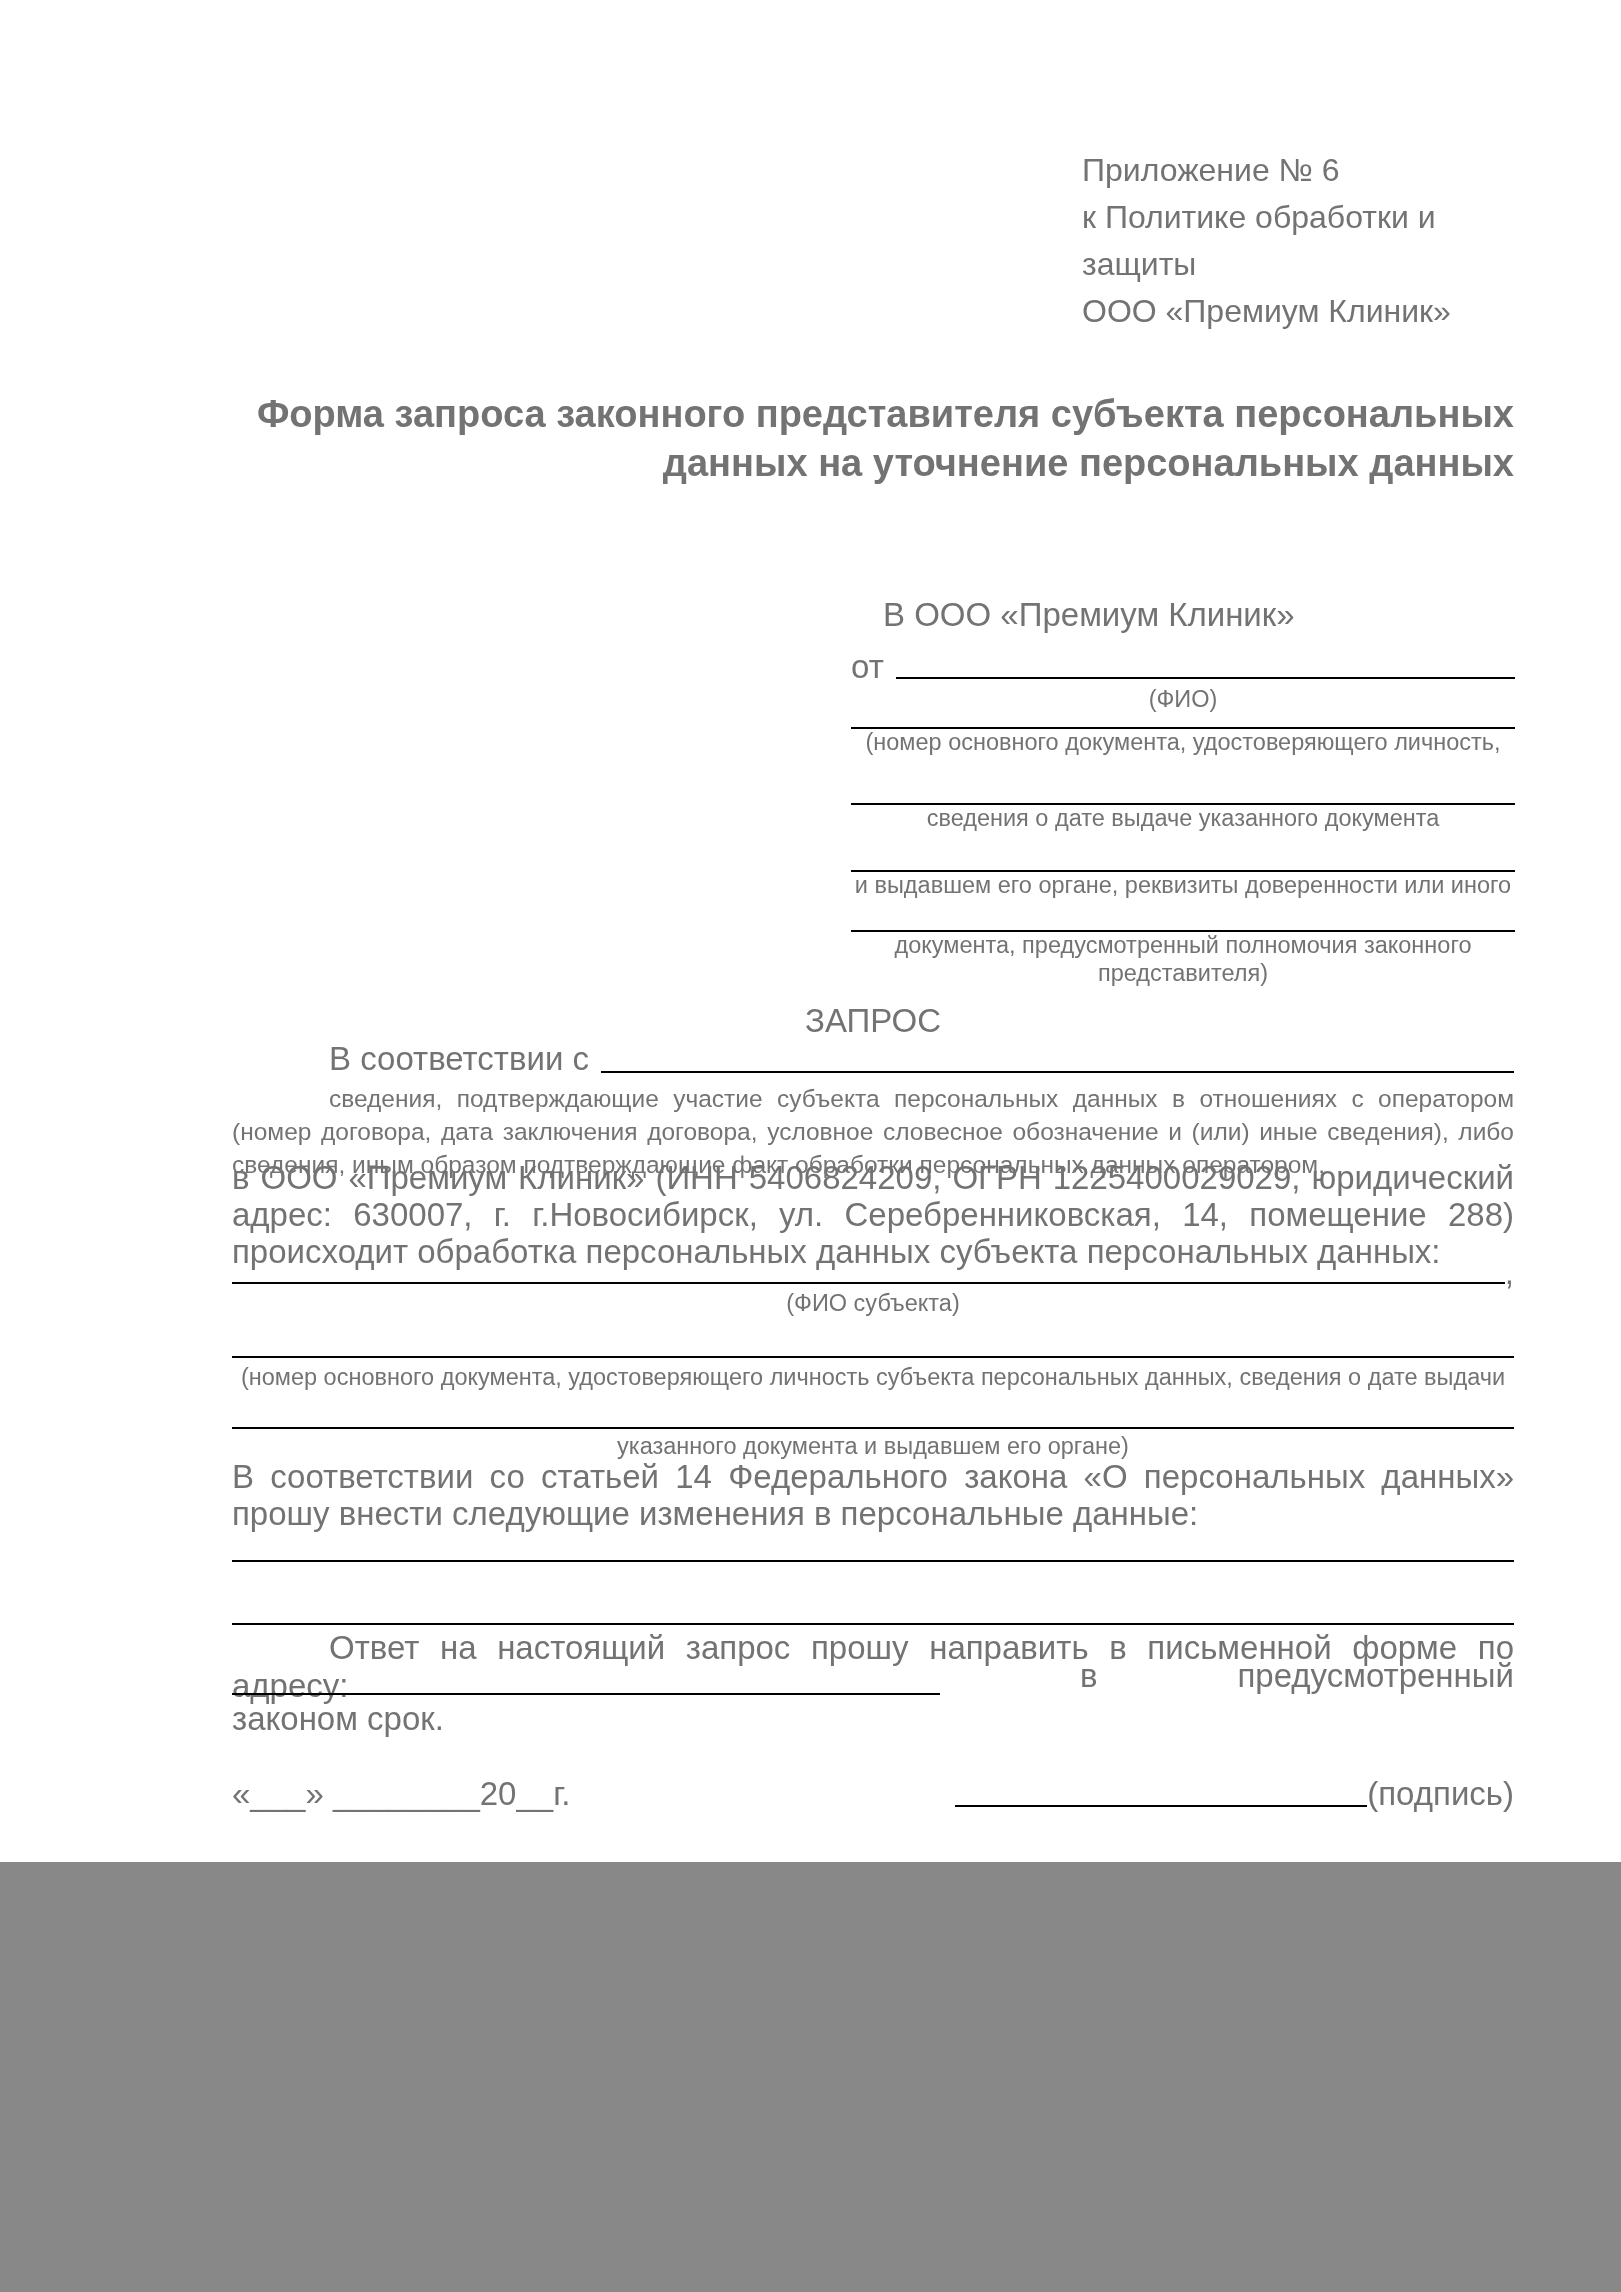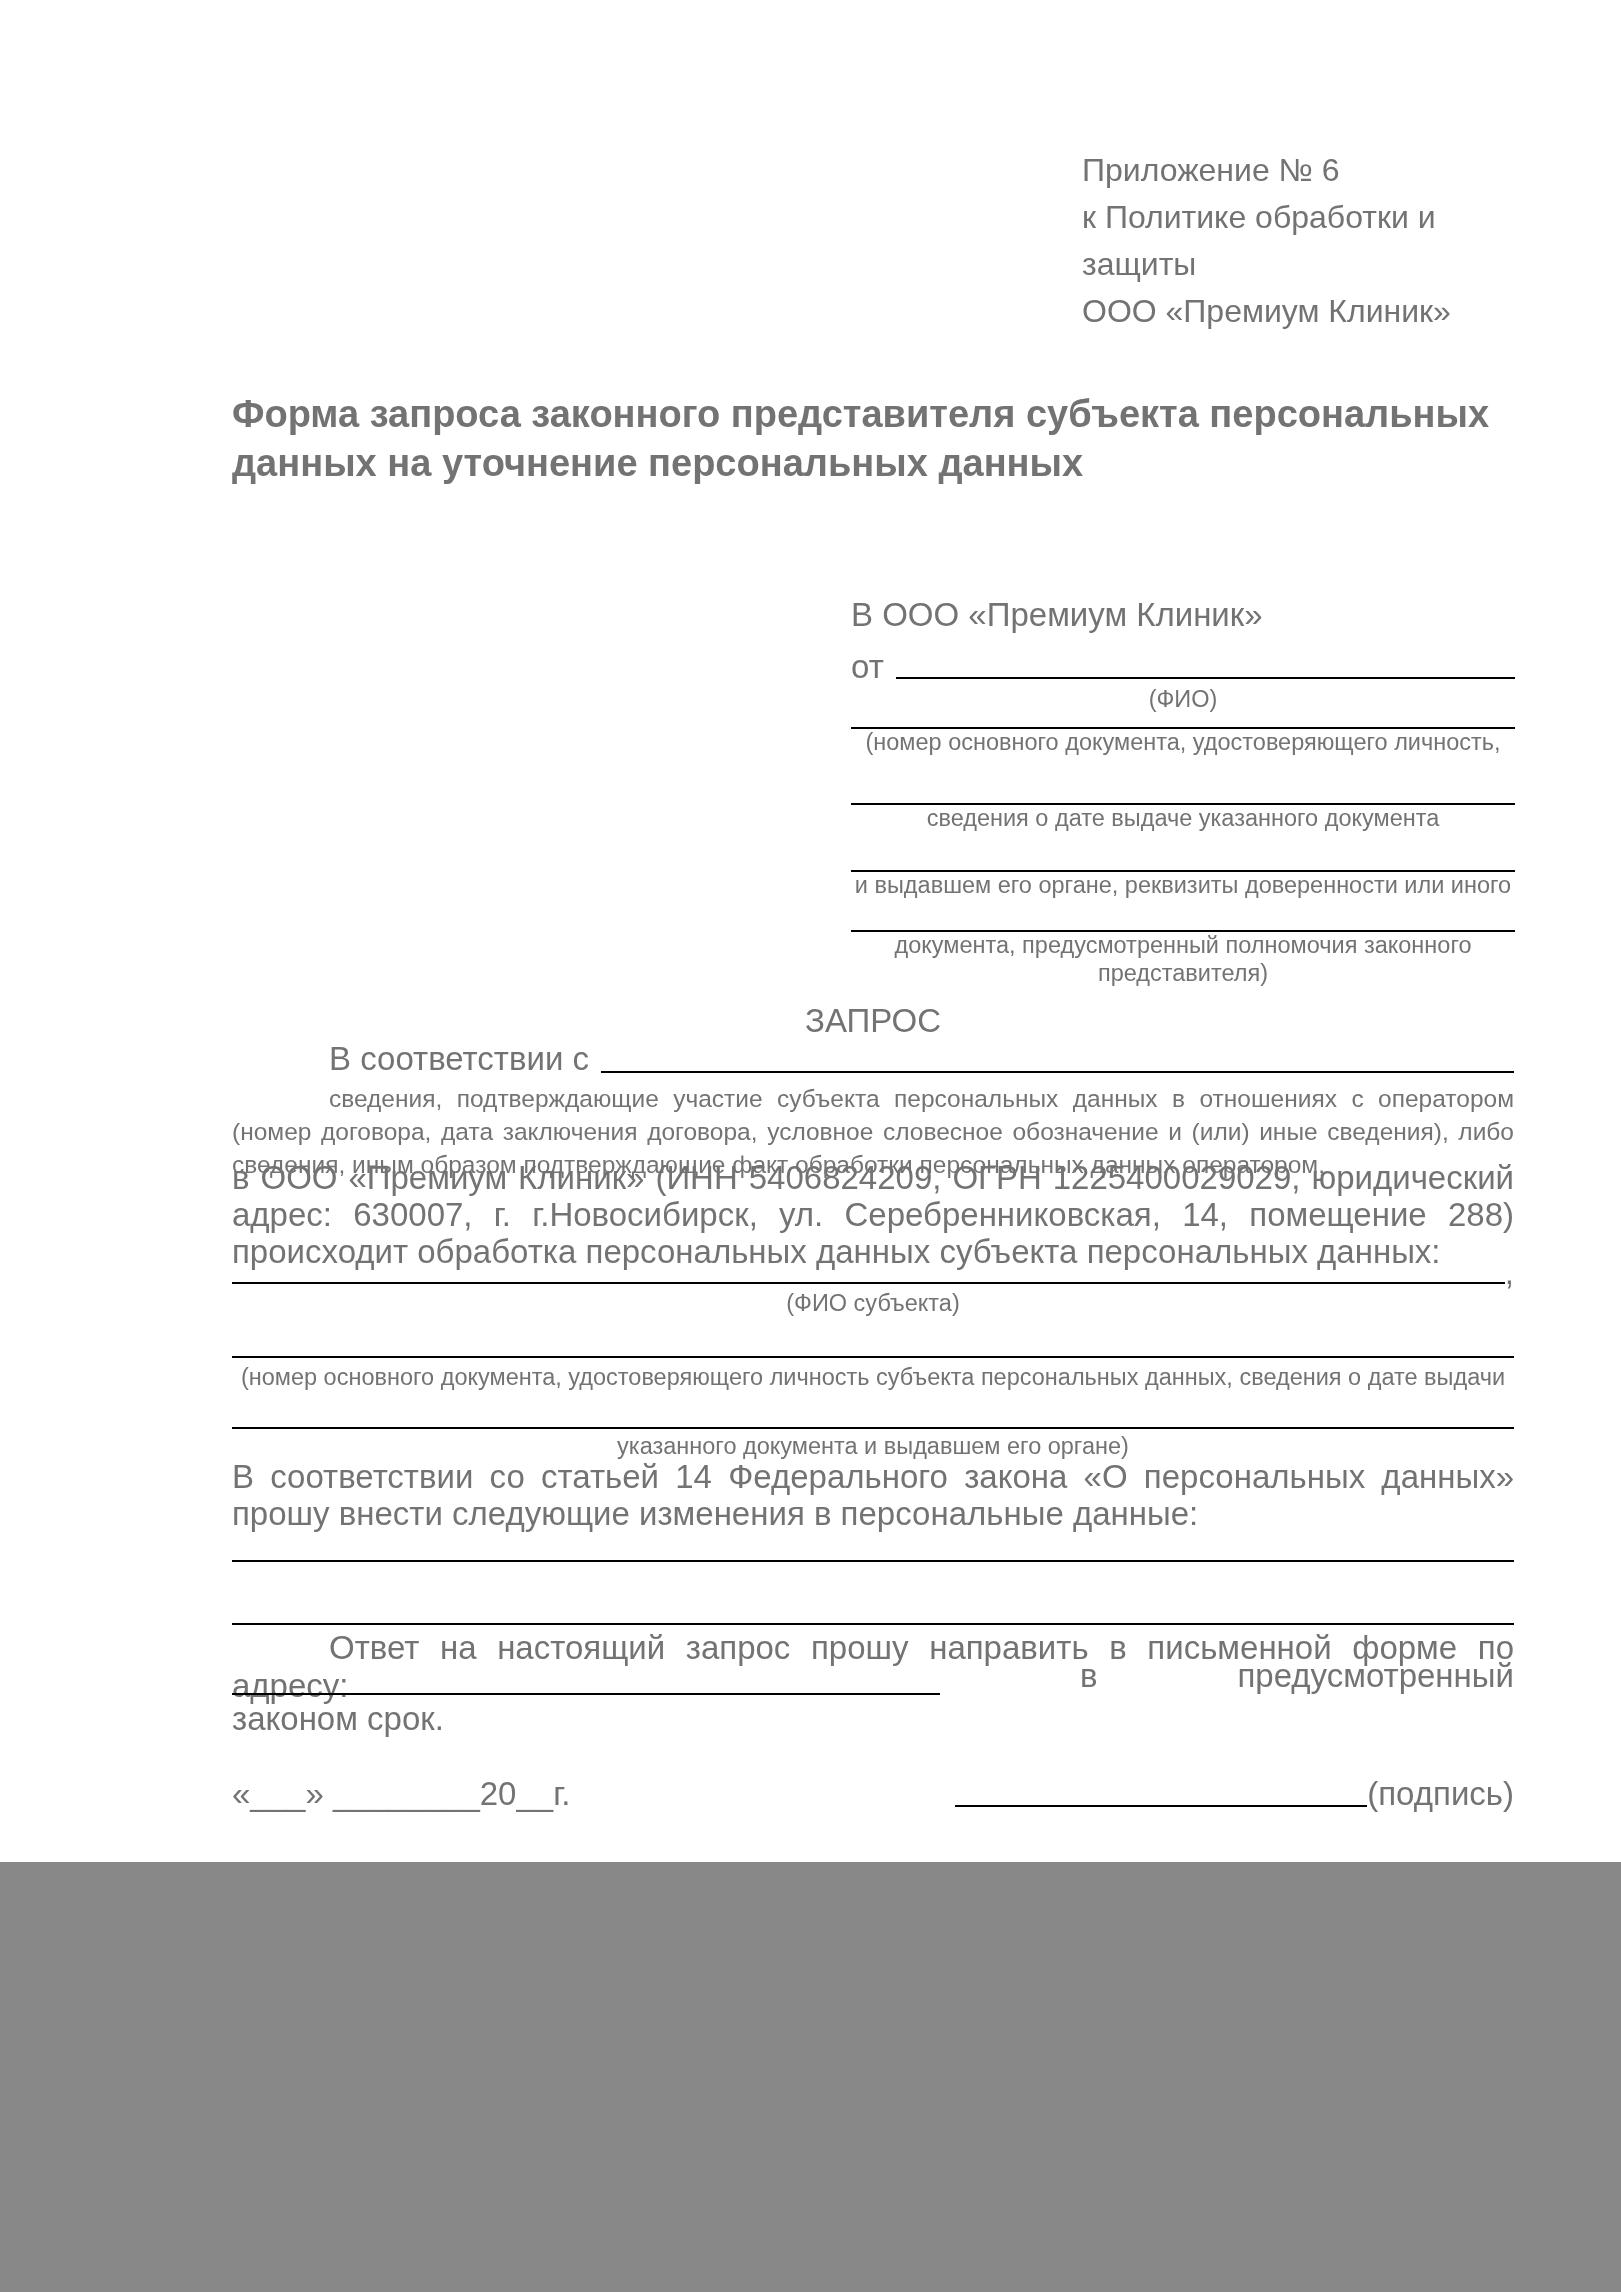--- a/index.html
+++ b/index.html
@@ -9,24 +9,24 @@
     background:#ffffff;
     font-family:Liberation Sans, sans-serif;
     color:#737373;
     overflow:hidden;
   }
   .abs{position:absolute;}
   .fill-line{border-bottom:2.9px solid #000;}
   
   .appendix{left:1082px;top:147px;width:461px;font-size:32px;line-height:47px;}
   
-  .title{left:232px;top:390px;width:1282px;text-align:left;font-weight:bold;font-size:38px;line-height:49px;}
+  .title{left:232px;top:390px;width:1282px;text-align:right;font-weight:bold;font-size:38px;line-height:49px;}
   
   .addr{left:851px;top:596px;width:664px;font-size:33px;}
-  .addr .to{height:49px;}
+  .addr .to{height:49px;margin-left:32px;}
   .addr .from-row{display:flex;align-items:flex-end;height:41px;text-align:right;}
   .addr .from-row .fill-line{flex:1;margin:0 0 6.9px 11.8px;}
   .addr .cap{font-size:23.5px;line-height:27.4px;text-align:center;height:27.4px;}
   .addr .g1{height:13.7px;}
   .addr .g2{height:47px;}
   .addr .g3{height:37px;}
   .addr .g4{height:31px;}
   
   .main{left:232px;top:0;width:1282px;font-size:33px;}
   .main > div{position:absolute;width:1282px;}

